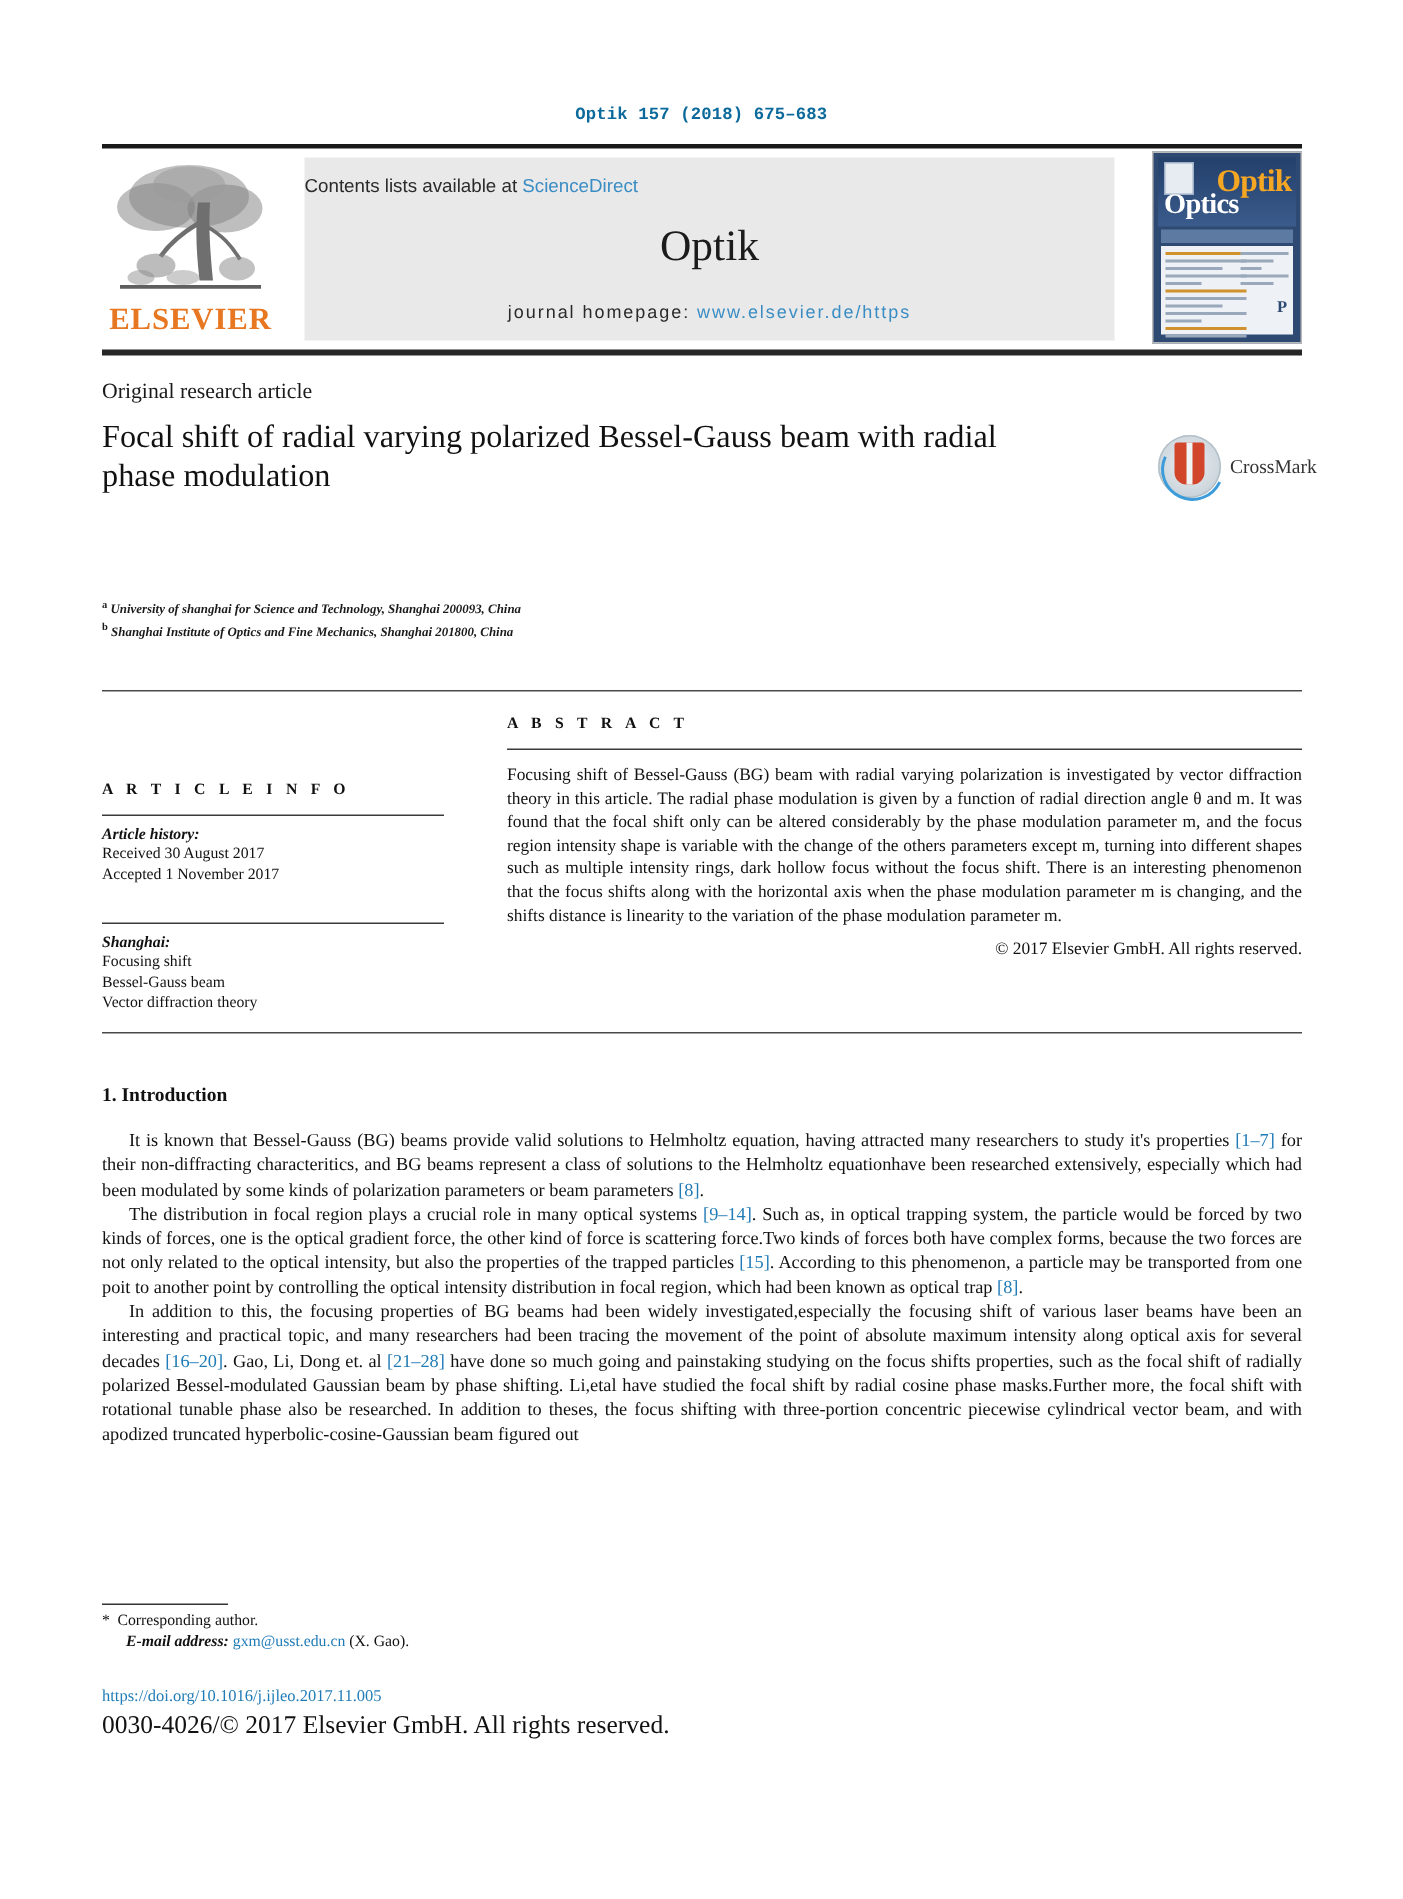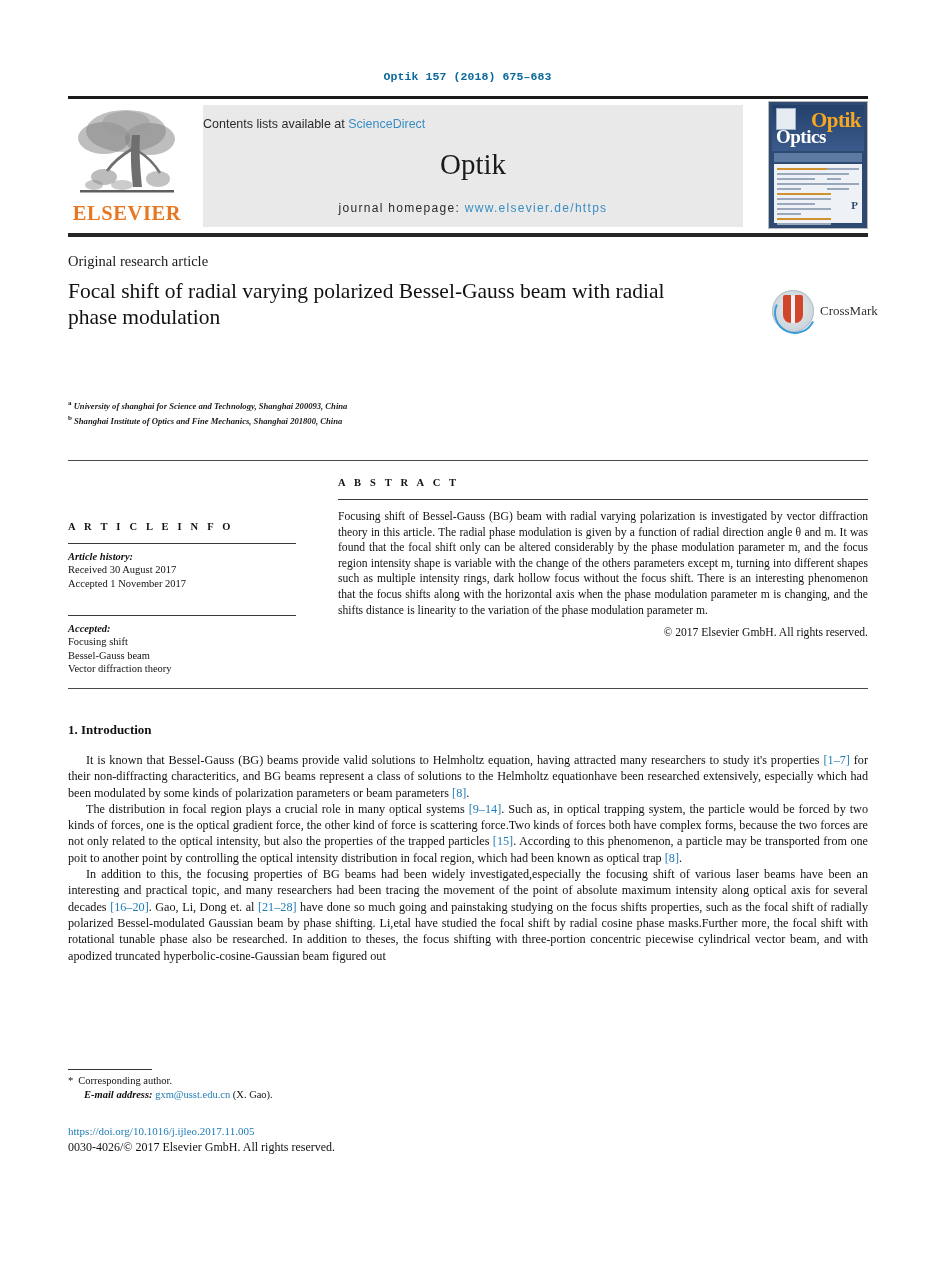--- a/index.html
+++ b/index.html
@@ -325,21 +325,21 @@
 
   .doi-line {
     position: absolute; left: 68px; top: 1125px;
     font-family: "Liberation Serif", serif;
     font-size: 11px;
     color: #1f7bb6;
   }
   .issn-line {
     position: absolute; left: 68px; top: 1140px;
     font-family: "Liberation Serif", serif;
-    font-size: 12px;
+    font-size: 17px;
     color: #111;
   }
 </style>
 </head>
 <body>
 
 <div class="page">
 
   <div class="runhead">Optik 157 (2018) 675–683</div>
 
@@ -444,21 +444,21 @@
     <div class="sec-head">A R T I C L E   I N F O</div>
     <div class="hr-thin"></div>
     <div class="hist-block">
       <div class="ital-head">Article history:</div>
       <div class="info-line">Received 30 August 2017</div>
       <div class="info-line">Accepted 1 November 2017</div>
     </div>
     <div style="height:25px"></div>
     <div class="hr-thin"></div>
     <div class="kw-block">
-      <div class="ital-head">Accepted:</div>
+      <div class="ital-head">Shanghai:</div>
       <div class="info-line">Focusing shift</div>
       <div class="info-line">Bessel-Gauss beam</div>
       <div class="info-line">Vector diffraction theory</div>
     </div>
   </div>
 
   <div class="abs-col">
     <div class="sec-head">A B S T R A C T</div>
     <div class="hr-thin abs"></div>
     <div class="abs-text">Focusing shift of Bessel-Gauss (BG) beam with radial varying polarization is investigated by vector diffraction theory in this article. The radial phase modulation is given by a function of radial direction angle θ and m. It was found that the focal shift only can be altered considerably by the phase modulation parameter m, and the focus region intensity shape is variable with the change of the others parameters except m, turning into different shapes such as multiple intensity rings, dark hollow focus without the focus shift. There is an interesting phenomenon that the focus shifts along with the horizontal axis when the phase modulation parameter m is changing, and the shifts distance is linearity to the variation of the phase modulation parameter m.</div>

